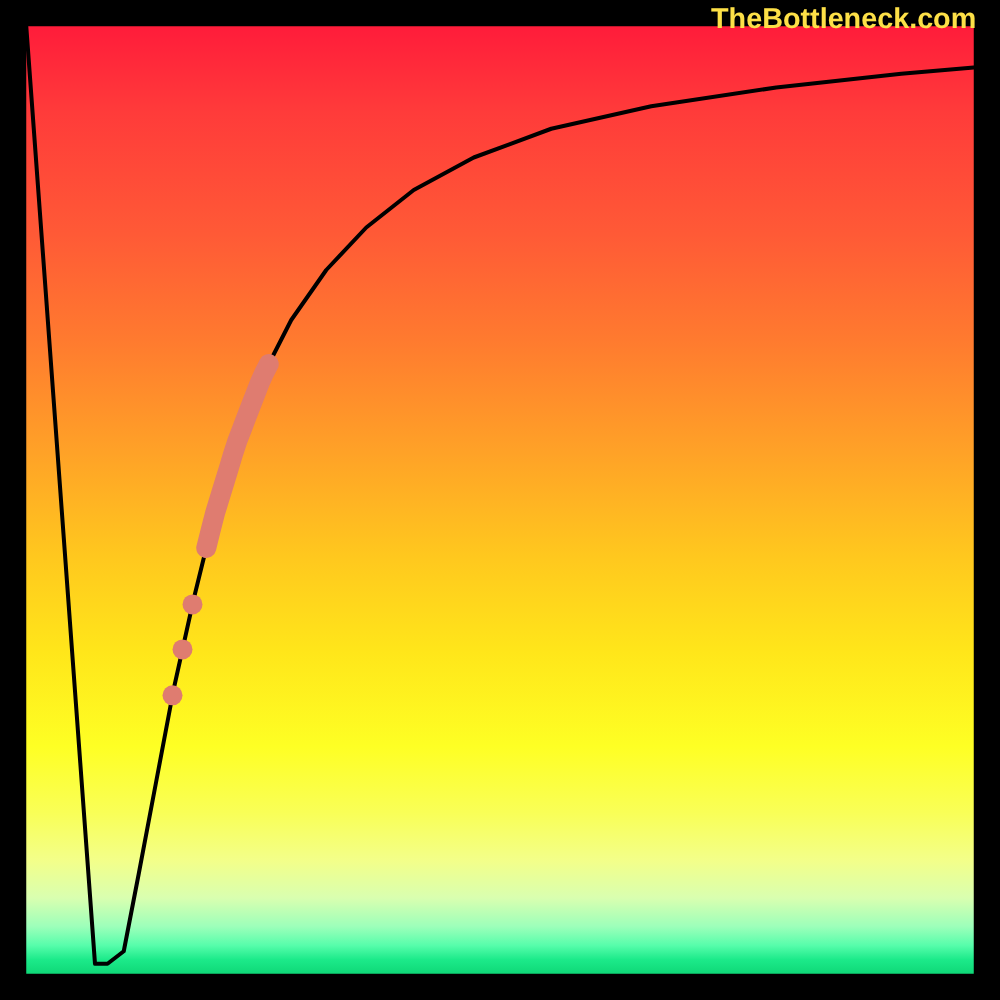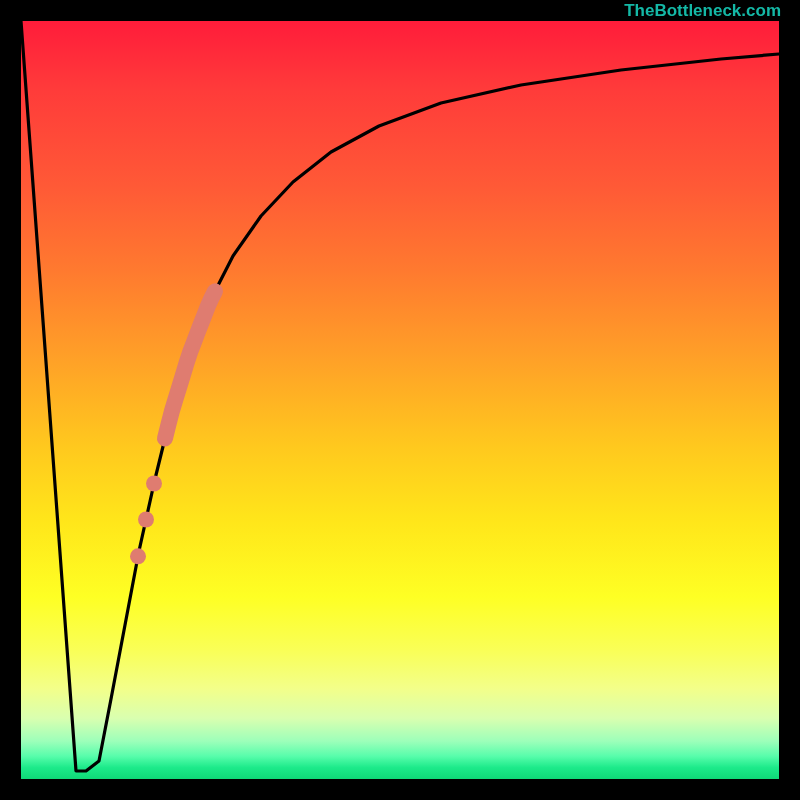--- a/index.html
+++ b/index.html
@@ -35,22 +35,22 @@
       #1cea8a 98.5%,
       #0fd877 100%
     );
   }
   .attrib {
     position: absolute;
     top: 1px;
     right: 19px;
     font-family: Arial, Helvetica, sans-serif;
     font-weight: bold;
-    font-size: 17px;
-    color: #14b8a6;
+    font-size: 23px;
+    color: #fde047;
     letter-spacing: 0px;
   }
   svg.curve {
     position: absolute;
     left: 21px;
     top: 21px;
     width: 758px;
     height: 758px;
     overflow: visible;
   }

